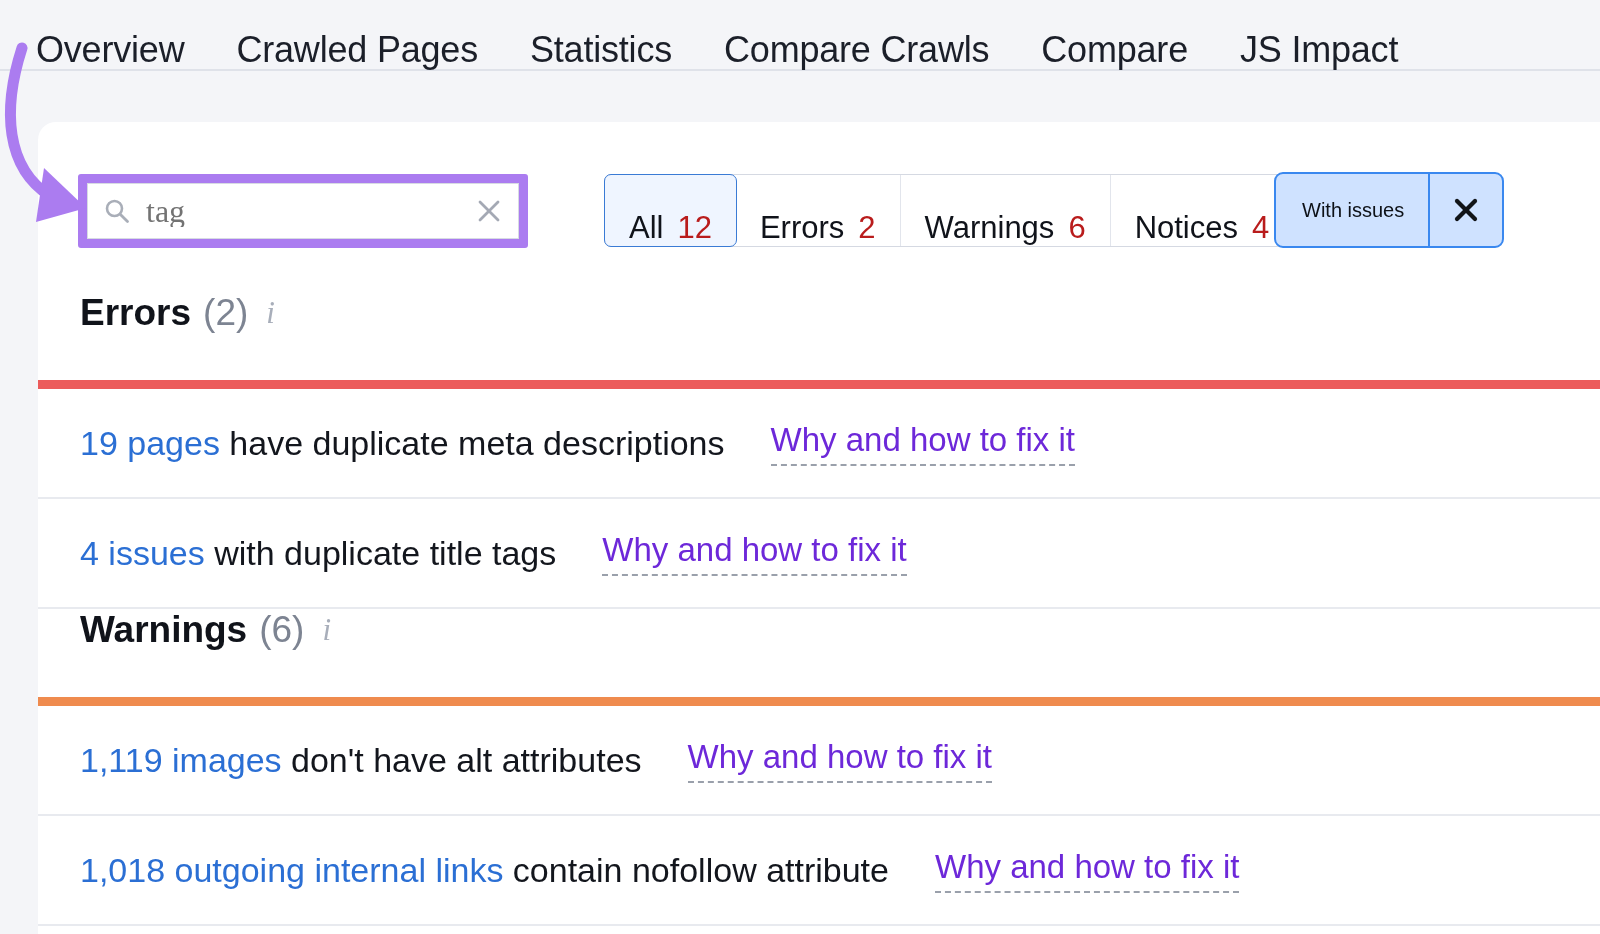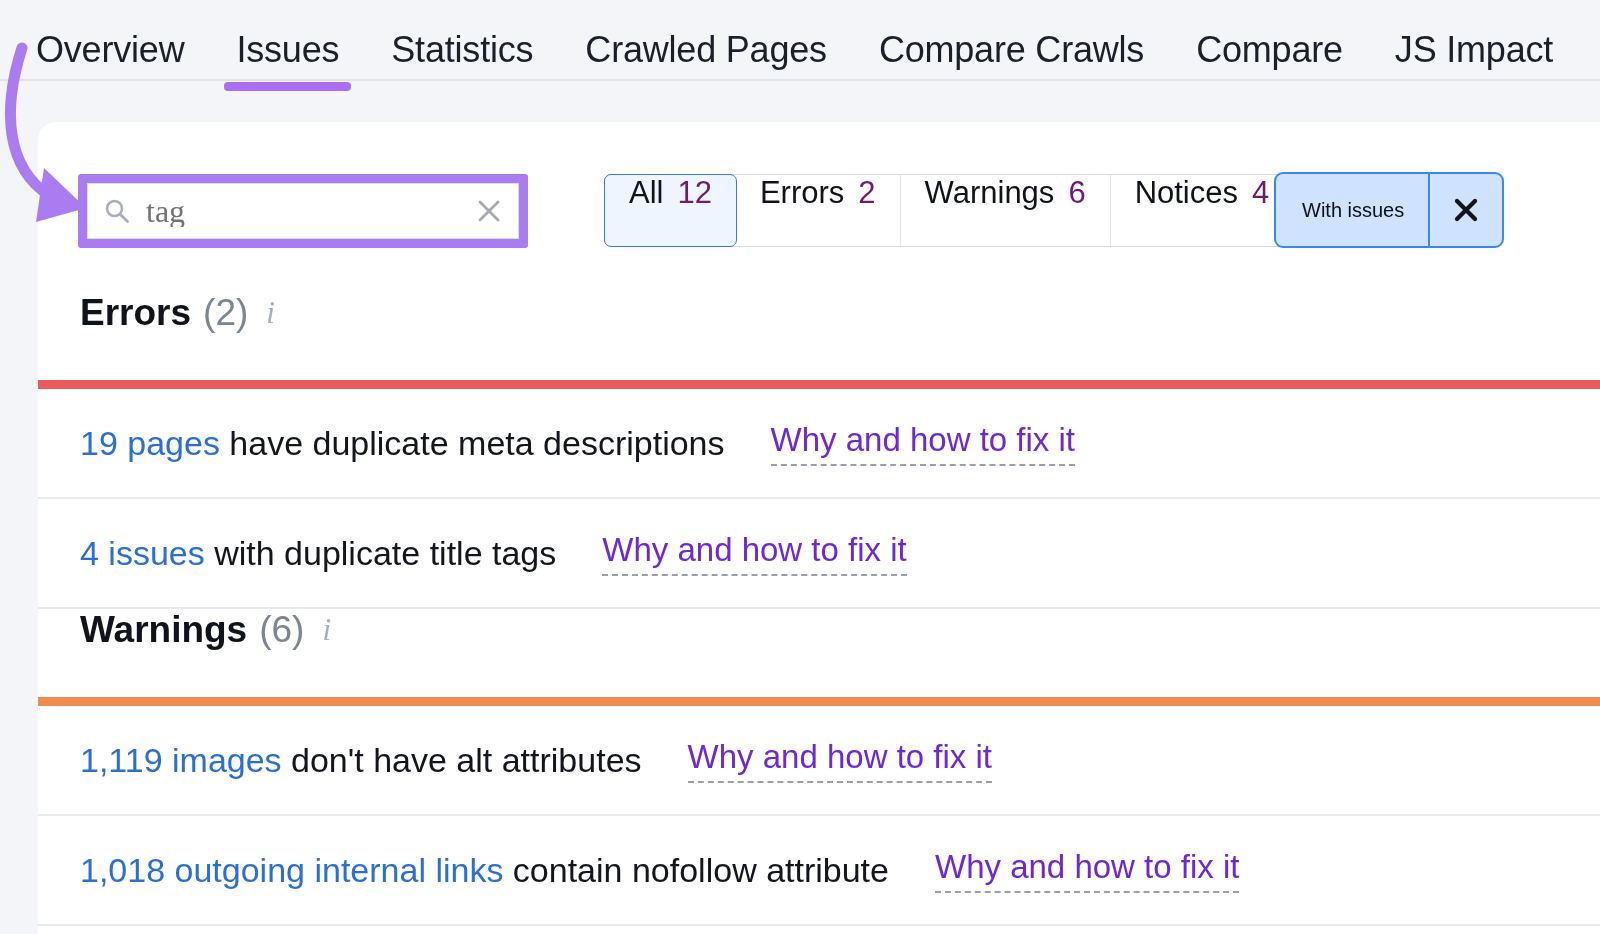--- a/index.html
+++ b/index.html
@@ -14,21 +14,21 @@
     font-family: "Liberation Sans", sans-serif;
     overflow: hidden;
     position: relative;
   }
 
   
   .tabbar {
     position: absolute;
     left: 0; top: 0;
     width: 1600px;
-    height: 81px;
+    height: 71px;
     background: #f4f5f8;
     border-bottom: 2px solid #dfe2e9;
     display: flex;
     align-items: flex-start;
   }
   .tabs {
     display: flex;
     align-items: center;
     margin-left: 36px;
     height: 99px;
@@ -132,32 +132,32 @@
     height: 73px;
     display: flex;
     align-items: stretch;
     border: 1px solid #d5d9e2;
     border-radius: 7px;
     background: #ffffff;
     overflow: visible;
   }
   .seg {
     display: flex;
-    align-items: flex-start;
+    align-items: flex-end;
     gap: 14px;
     padding: 0 24px;
     font-size: 31px;
     color: #10131a;
     border-right: 1px solid #e2e5ec;
     white-space: nowrap;
     cursor: pointer;
     background: transparent;
   }
   .seg:last-child { border-right: none; }
-  .seg .cnt { color: #701a75; }
+  .seg .cnt { color: #b91c1c; }
   .seg.selected {
     background: #eff5ff;
     border: 1px solid #3a7bd5;
     border-radius: 7px;
     margin: -1px;
     position: relative;
     z-index: 2;
   }
   .seg.selected .lbl { color: #10131a; }
 
@@ -253,28 +253,25 @@
   }
 </style>
 </head>
 <body>
 
 <div class="tabbar">
   <div class="tabs" id="tabs">
       <div class="tab">
         <span>Overview</span>
       </div>
-      <div class="tab active">
-        <span>Issues</span>
+      <div class="tab">
+        <span>Crawled Pages</span>
       </div>
       <div class="tab">
         <span>Statistics</span>
-      </div>
-      <div class="tab">
-        <span>Crawled Pages</span>
       </div>
       <div class="tab">
         <span>Compare Crawls</span>
       </div>
       <div class="tab">
         <span>Compare</span>
       </div>
       <div class="tab">
         <span>JS Impact</span>
       </div>

